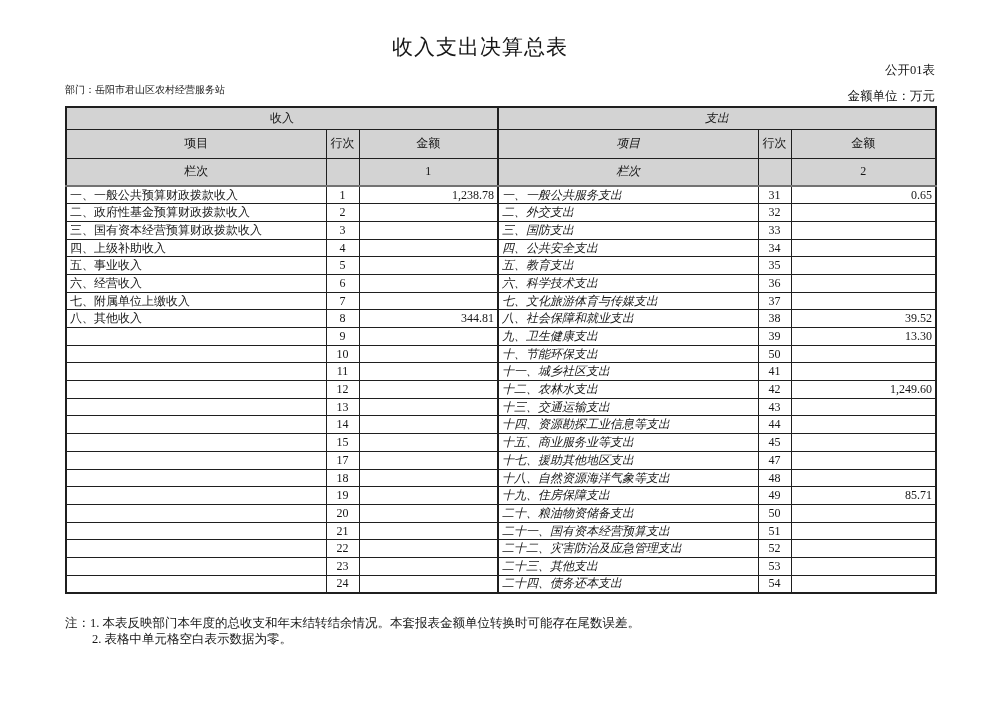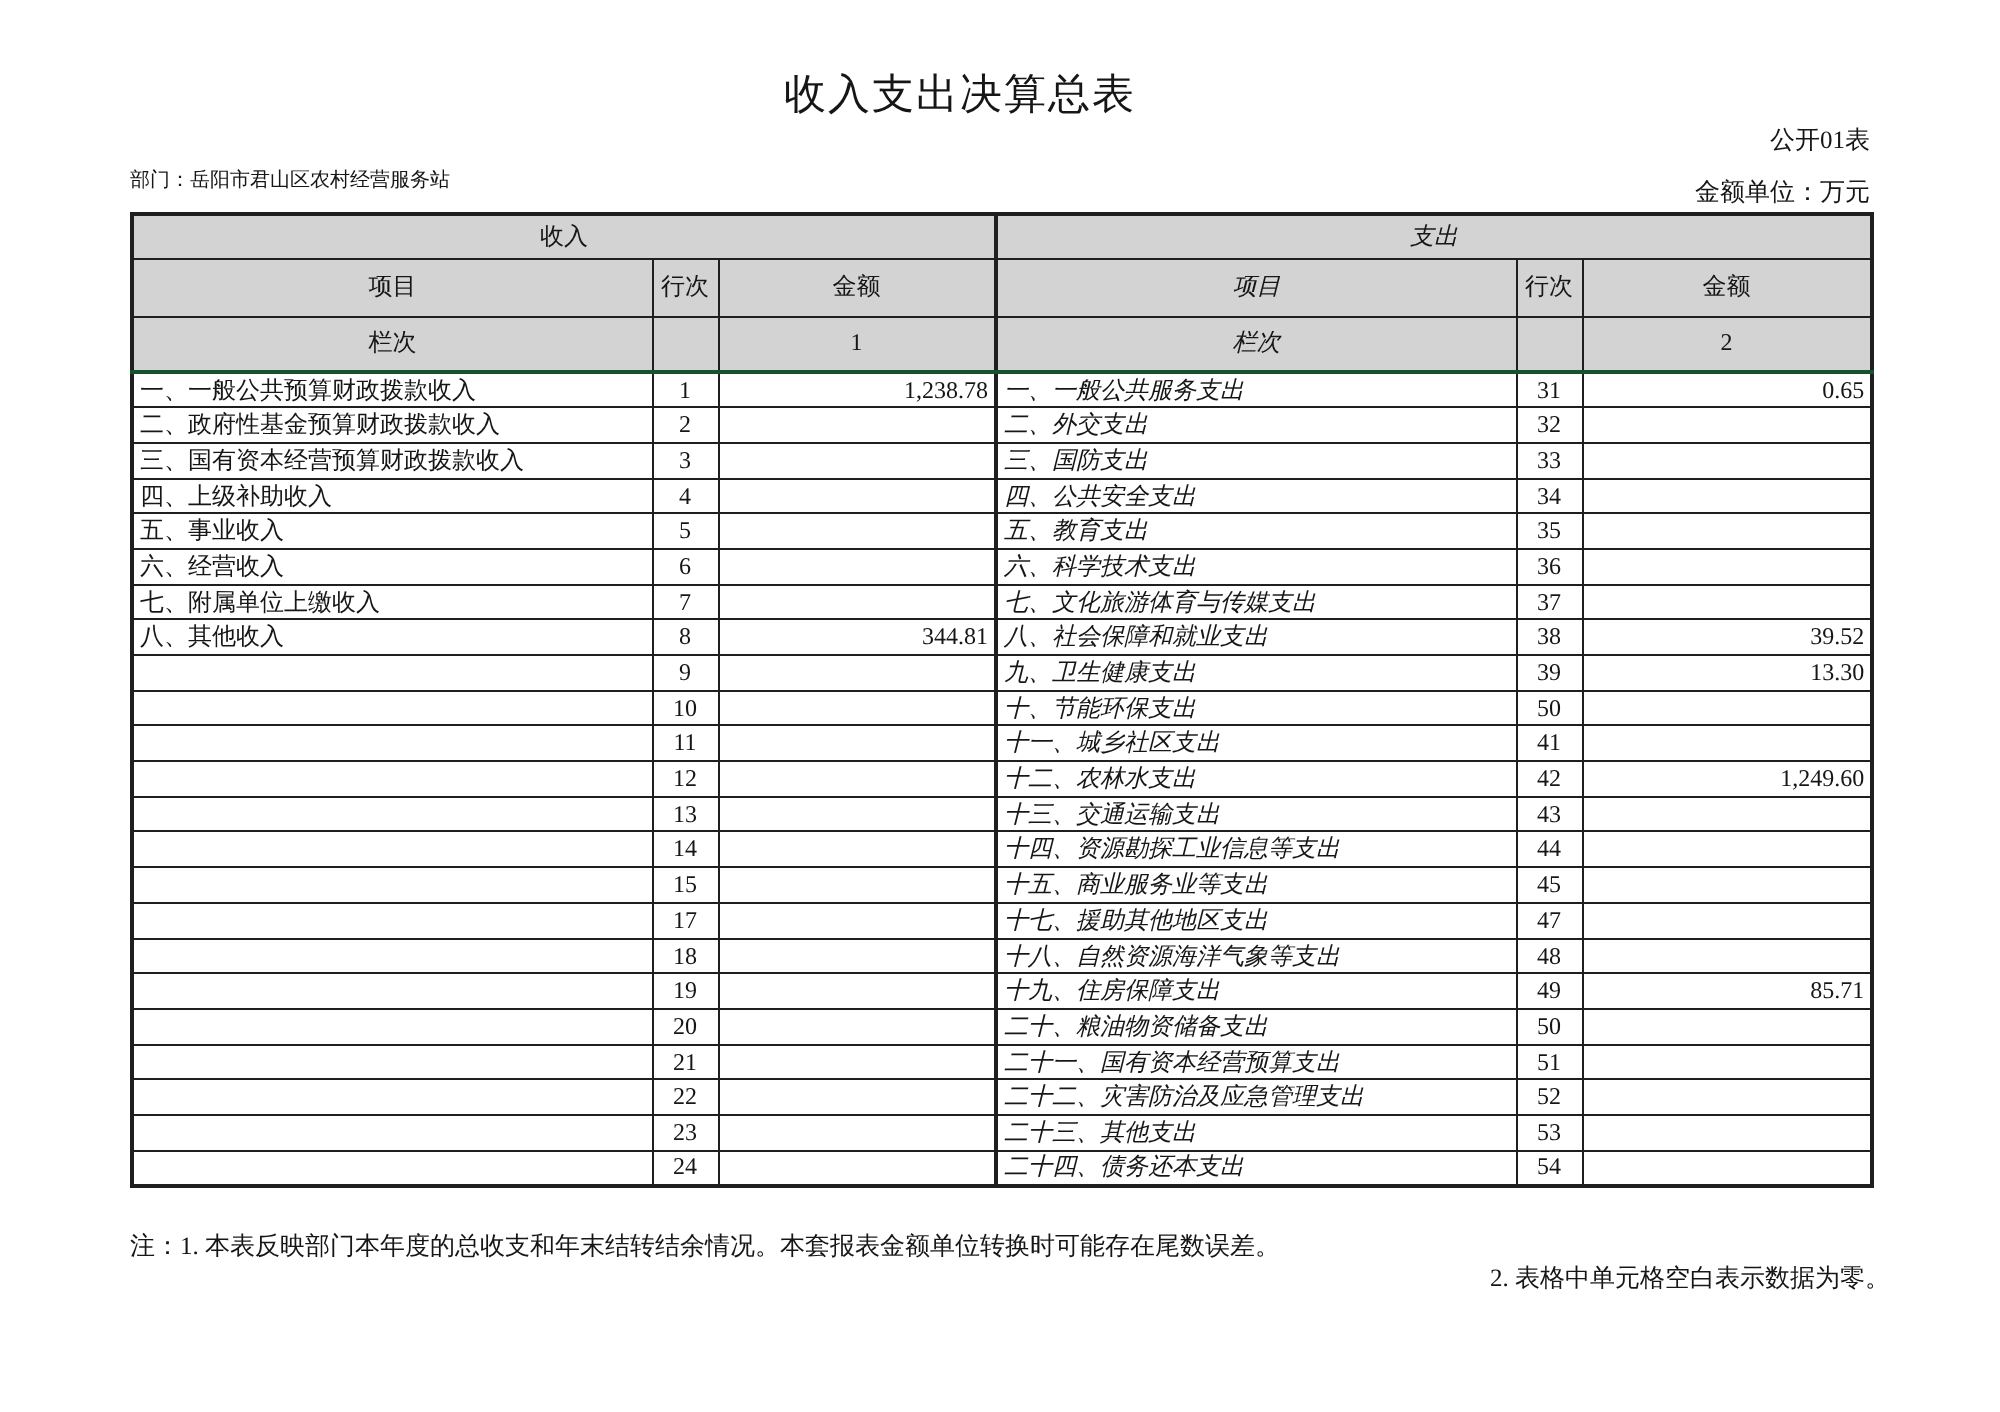--- a/index.html
+++ b/index.html
@@ -57,40 +57,40 @@
   }
   table.sheet th, table.sheet td {
     border: 1px solid #1f1f1f;
     font-weight: normal;
     overflow: hidden;
     white-space: nowrap;
     line-height: 1.05;
   }
   tr.hdr-section th { height: 22px; margin-left: 40px; }
   tr.hdr-cols th    { height: 29px; }
-  tr.hdr-lanci td   { height: 28px; border-bottom: 2px solid #14532d; }
+  tr.hdr-lanci td   { height: 28px; border-bottom: 2px solid #737373; }
   tr.hdr-section th, tr.hdr-cols th, tr.hdr-lanci td {
     background: #d3d3d3;
     text-align: center;
   }
   tr.data-row td { height: 17.7px; background: #ffffff; }
   td.item { text-align: left;  padding-left: 3px;  }
   td.line { text-align: center; }
   td.amt  { text-align: right; padding-right: 3px; }
   .half-divider { border-left: 2px solid #1f1f1f !important; font-style: italic; }
   .notes {
     position: absolute;
     top: 615px;
     left: 65px;
     width: 880px;
     font-size: 12.5px;
     line-height: 16px;
   }
   .note-first  { display: flex; }
-  .note-indent { margin-left: 41px; text-align: right; }
+  .note-indent { margin-left: 27px; }
 </style>
 </head>
 <body>
 
 <div class="page">
 
   <div class="doc-title">收入支出决算总表</div>
   <div class="table-code">公开01表</div>
   <div class="dept-label">部门：岳阳市君山区农村经营服务站</div>
   <div class="unit-label">金额单位：万元</div>

